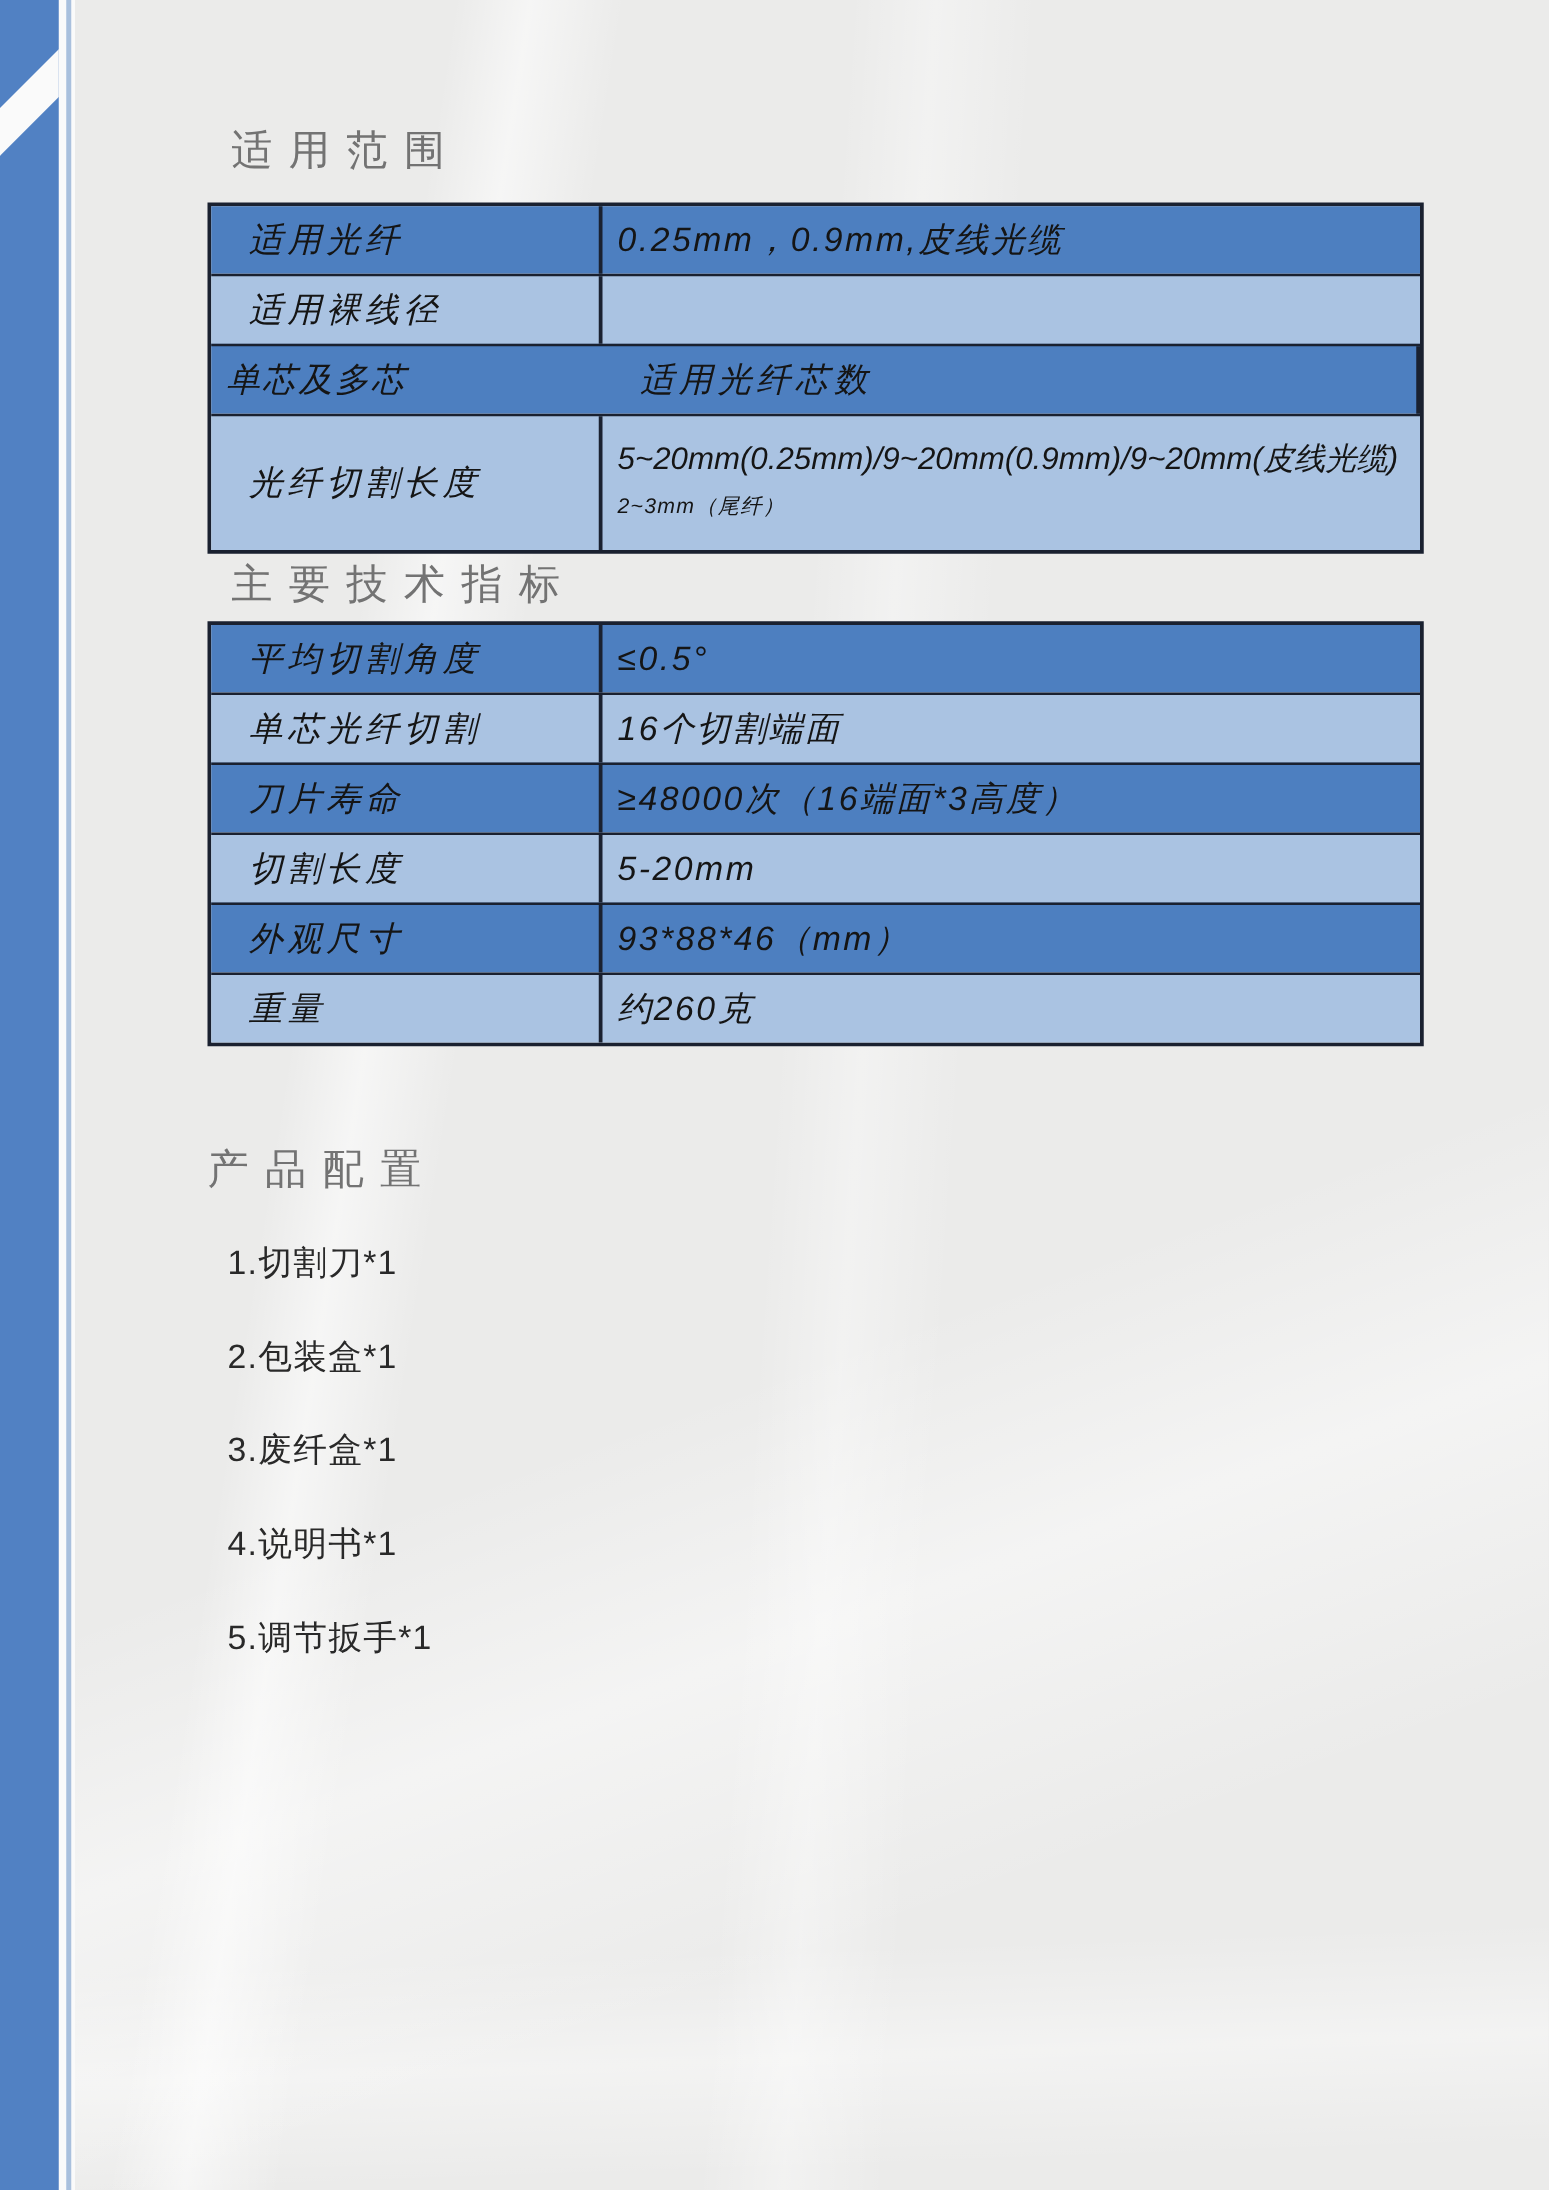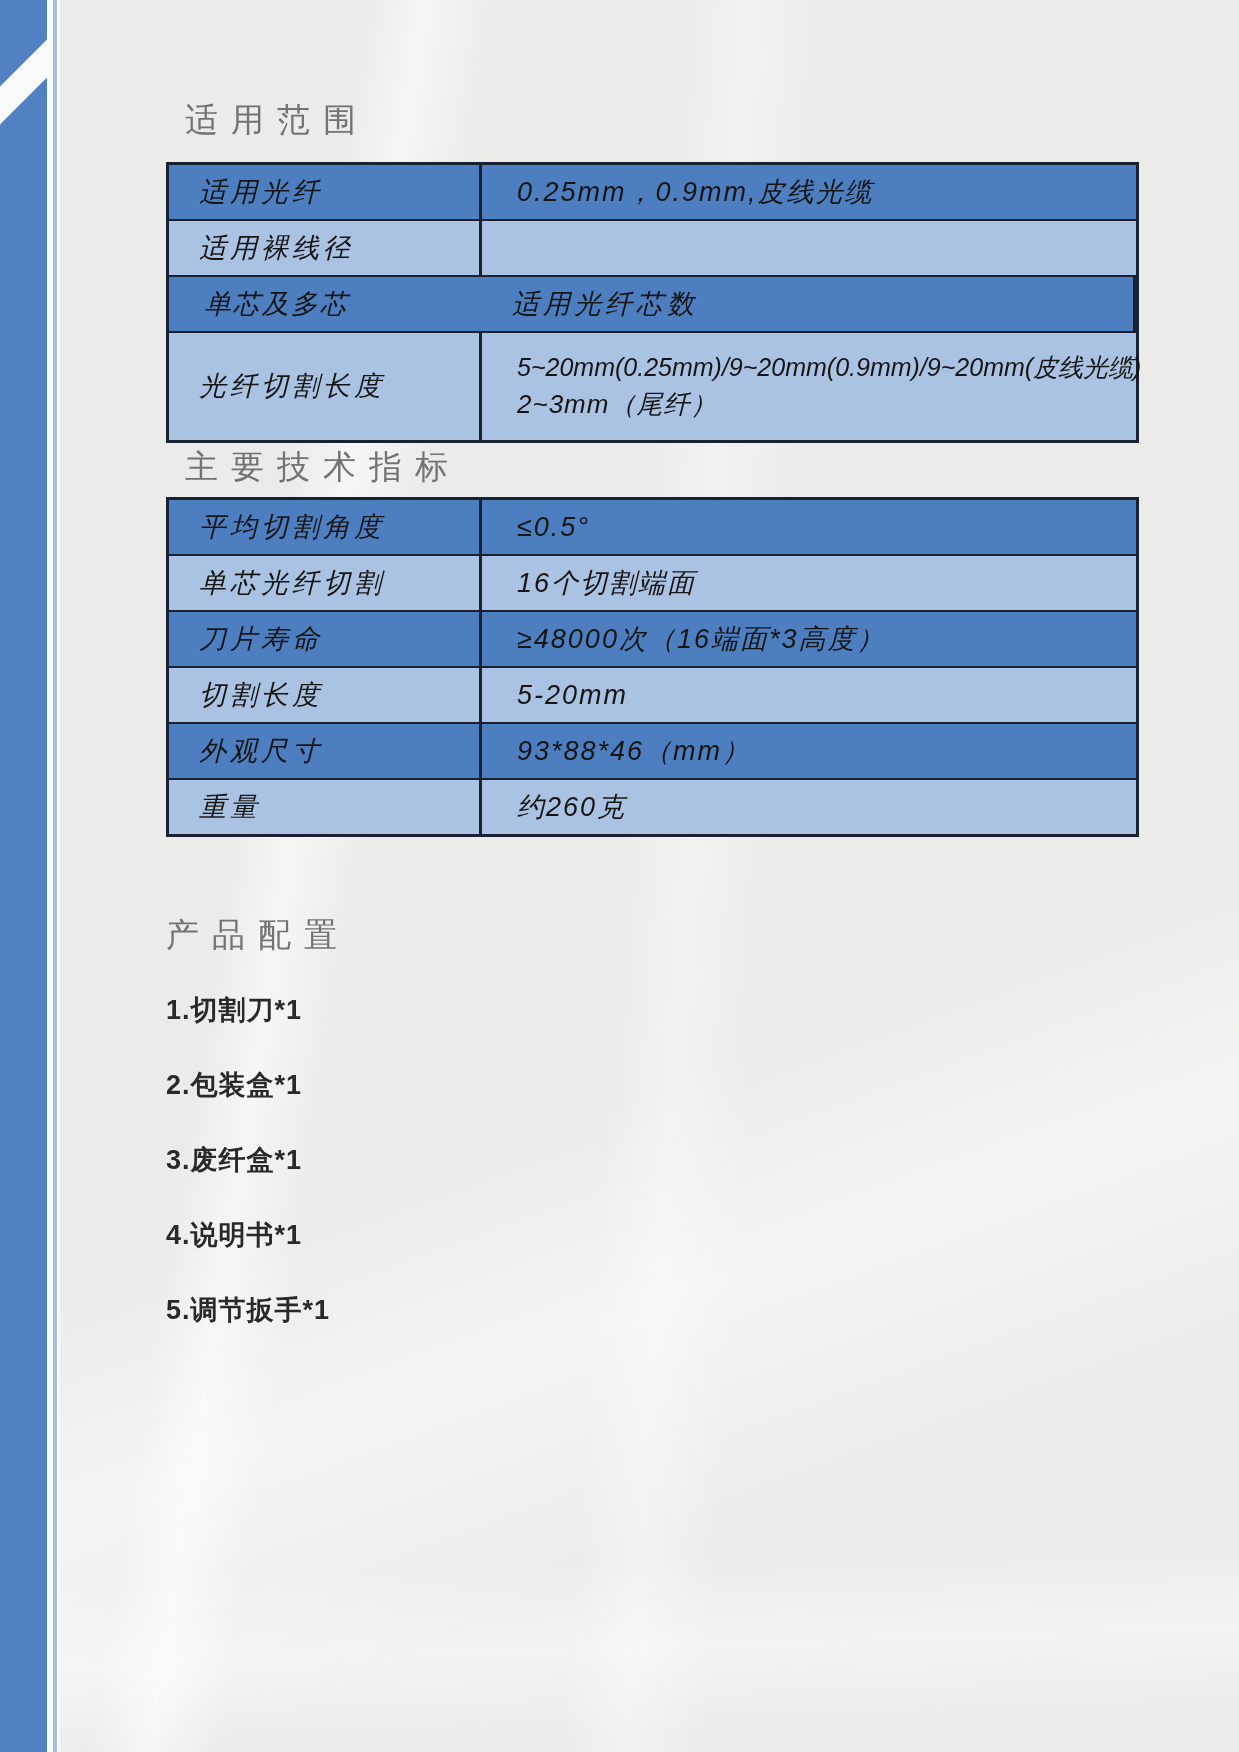--- a/index.html
+++ b/index.html
@@ -89,36 +89,36 @@
     align-items: center;
     font-size: 27px;
     color: var(--text-dark, #151515);
   }
   .cell.label {
     padding-left: 30px;
     letter-spacing: 4px;
     border-right: 3px solid var(--table-border, #1a2130);
   }
   .cell.value {
-    padding-left: 35px;
+    padding-left: 12px;
     letter-spacing: 2px;
   }
   .row.tall .cell { min-height: 107px; }
   .row.tall .cell.value {
     flex-direction: column;
     align-items: flex-start;
     justify-content: center;
     line-height: 37px;
   }
   .vline-1 { letter-spacing: 0; font-size: 25px; white-space: nowrap; }
-  .vline-2 { letter-spacing: 1px; font-size: 26px; }
+  .vline-2 { letter-spacing: 1px; font-size: 17px; }
 
   .config-list {
     list-style: none;
-    margin: 0; padding: 0 0 0 0; font-weight: bold;
+    margin: 16px; padding: 0 0 0 0;
   }
   .config-list li {
     font-size: 27px;
     color: #292929;
     letter-spacing: 1px;
     line-height: 1;
     margin-bottom: 48px;
   }
 </style>
 </head>

